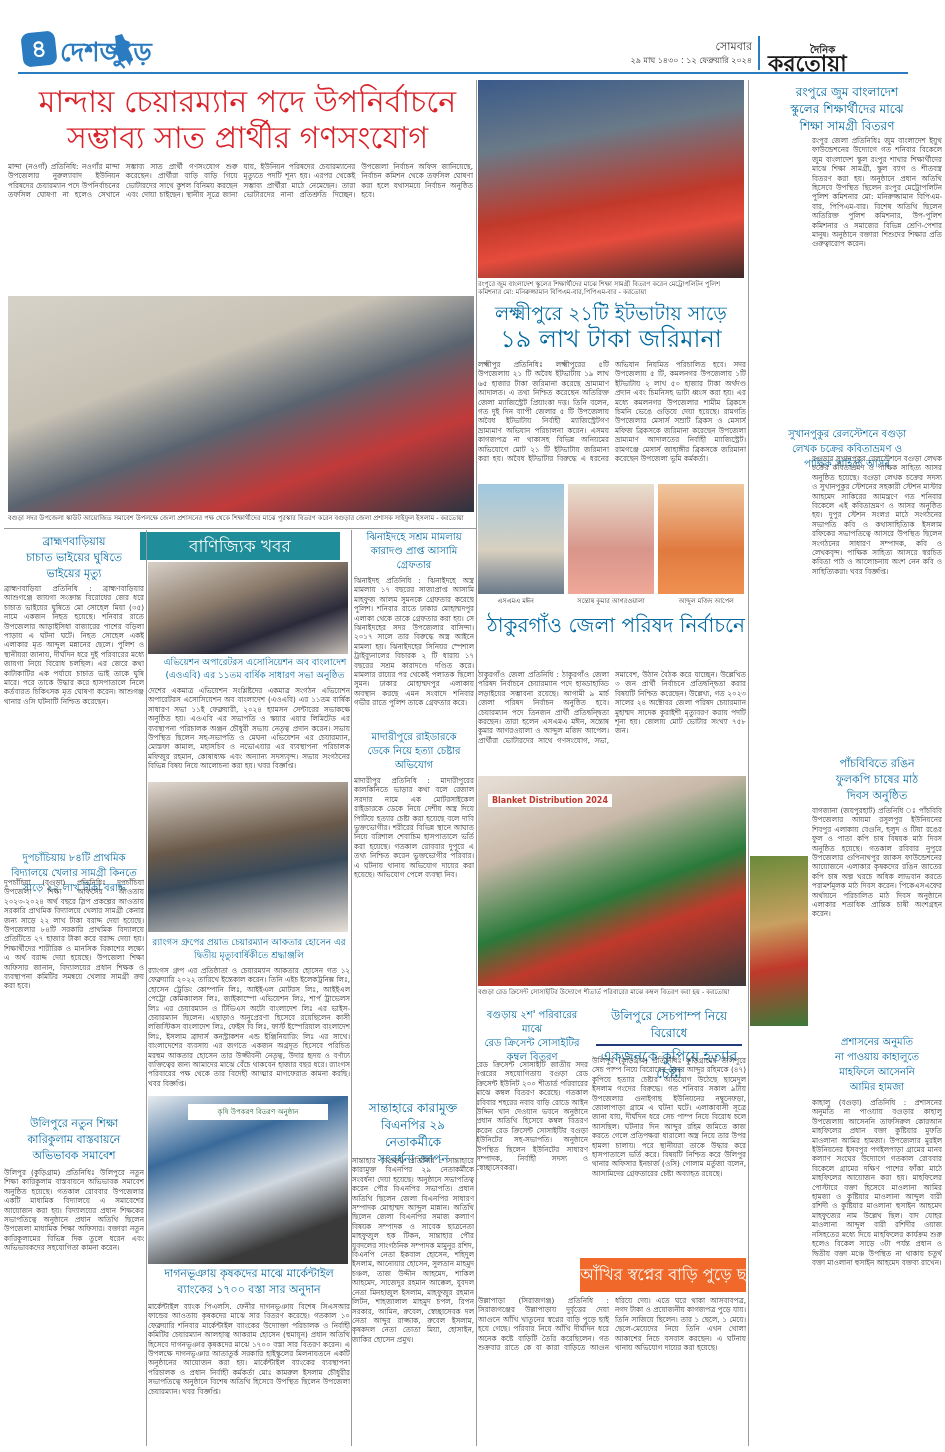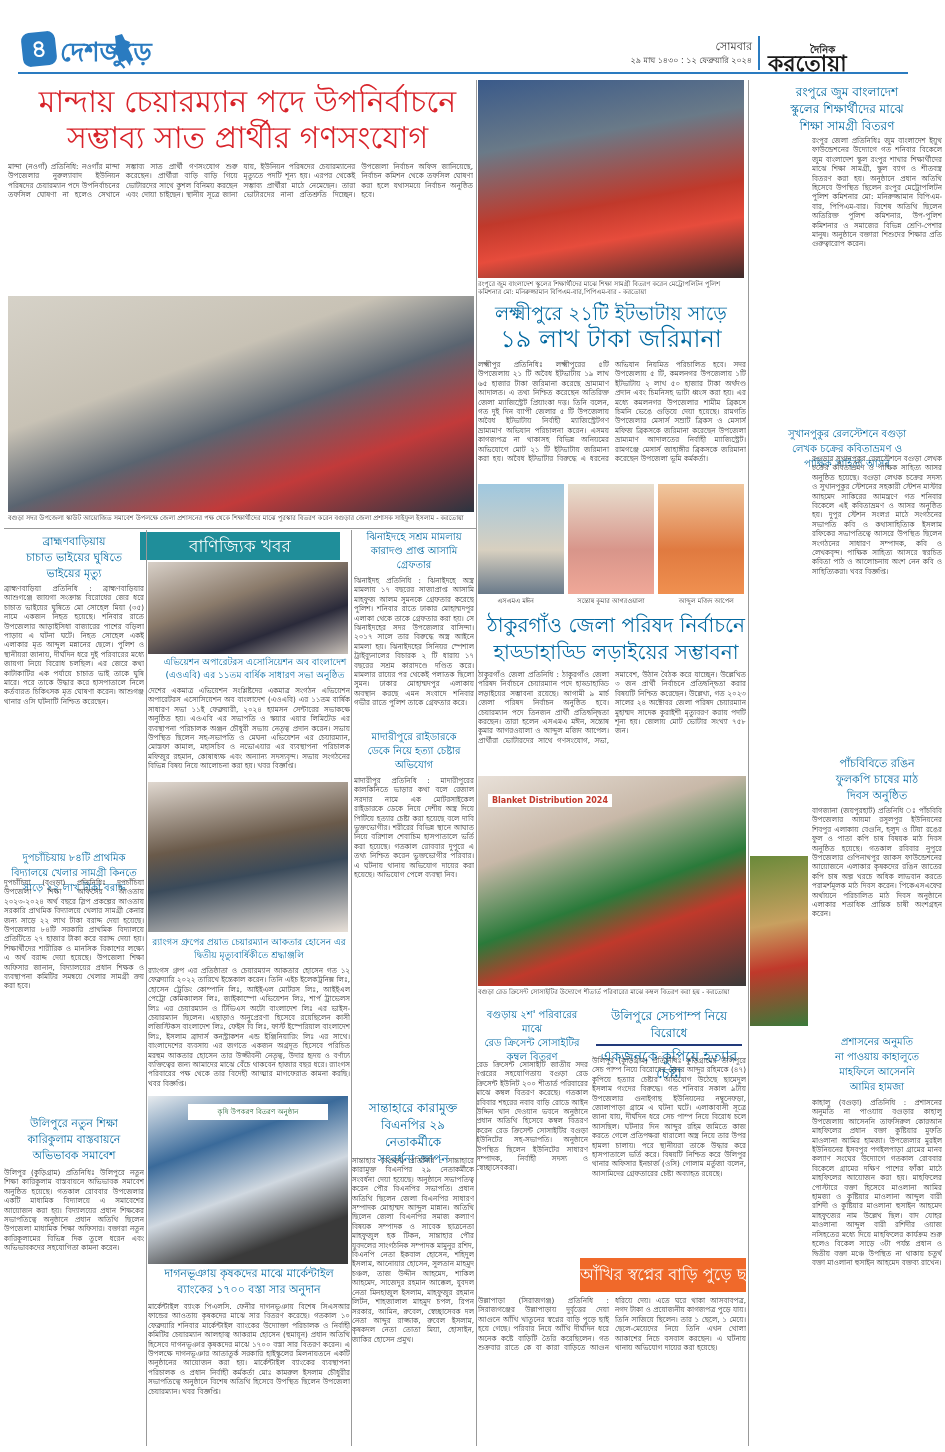--- a/index.html
+++ b/index.html
@@ -54,21 +54,20 @@
   <div style="flex:1;background:linear-gradient(180deg,#f0c8a0,#e07a40 60%,#f09050);"></div>
 </div>
 <div class="abs" style="left:478px;top:596px;width:266px;display:flex;font-size:6.5px;color:#333;font-family:'DejaVu Sans',sans-serif;text-align:center;gap:20px;">
   <div style="flex:1">এসএমএ মঈন</div>
   <div style="flex:1">সন্তোষ কুমার আগরওয়ালা</div>
   <div style="flex:1">আব্দুল মজিদ আপেল</div>
 </div>
 
 <div class="abs hl" style="left:478px;top:612px;width:268px;font-size:20px;line-height:27px;padding-left:8px;">
   <div>ঠাকুরগাঁও জেলা পরিষদ নির্বাচনে</div>
-  <div>হাড্ডাহাড্ডি লড়াইয়ের সম্ভাবনা</div>
 </div>
 <div class="abs txt" style="left:478px;top:670px;width:268px;height:102px;column-count:2;column-gap:6px;">ঠাকুরগাঁও জেলা প্রতিনিধি : ঠাকুরগাঁও জেলা পরিষদ নির্বাচনে চেয়ারম্যান পদে হাড্ডাহাড্ডি লড়াইয়ের সম্ভাবনা রয়েছে। আগামী ৯ মার্চ জেলা পরিষদ নির্বাচন অনুষ্ঠিত হবে। চেয়ারম্যান পদে তিনজন প্রার্থী প্রতিদ্বন্দ্বিতা করছেন। তারা হলেন এসএমএ মঈন, সন্তোষ কুমার আগরওয়ালা ও আব্দুল মজিদ আপেল। প্রার্থীরা ভোটারদের সাথে গণসংযোগ, সভা, সমাবেশ, উঠান বৈঠক করে যাচ্ছেন। উল্লেখিত ৩ জন প্রার্থী নির্বাচনে প্রতিদ্বন্দ্বিতা করার বিষয়টি নিশ্চিত করেছেন। উল্লেখ্য, গত ২০২৩ সালের ২৪ অক্টোবর জেলা পরিষদ চেয়ারম্যান মুহাম্মদ সাদেক কুরাইশী মৃত্যুবরণ করায় পদটি শূন্য হয়। জেলায় মোট ভোটার সংখ্যা ৭৫৮ জন।</div>
 
 <div class="abs photo" style="left:478px;top:776px;width:268px;height:210px;background:linear-gradient(160deg,#e8e0d8 0%,#c8b8a8 30%,#2a7a3a 55%,#c0392b 70%,#3a3a3a 100%);">
   <div style="position:absolute;left:10px;top:18px;background:#fff;color:#c0392b;font-size:8px;font-weight:bold;padding:2px 4px;font-family:'DejaVu Sans',sans-serif;">Blanket Distribution 2024</div>
 </div>
 <div class="abs cap" style="left:478px;top:988px;width:268px;height:16px;">বগুড়া রেড ক্রিসেন্ট সোসাইটির উদ্যোগে শীতার্ত পরিবারের মাঝে কম্বল বিতরণ করা হয় - করতোয়া</div>
 
 <div class="abs hl" style="left:476px;top:1008px;width:112px;font-size:10px;line-height:14px;">
   <div>বগুড়ায় ২শ' পরিবারের মাঝে</div>

